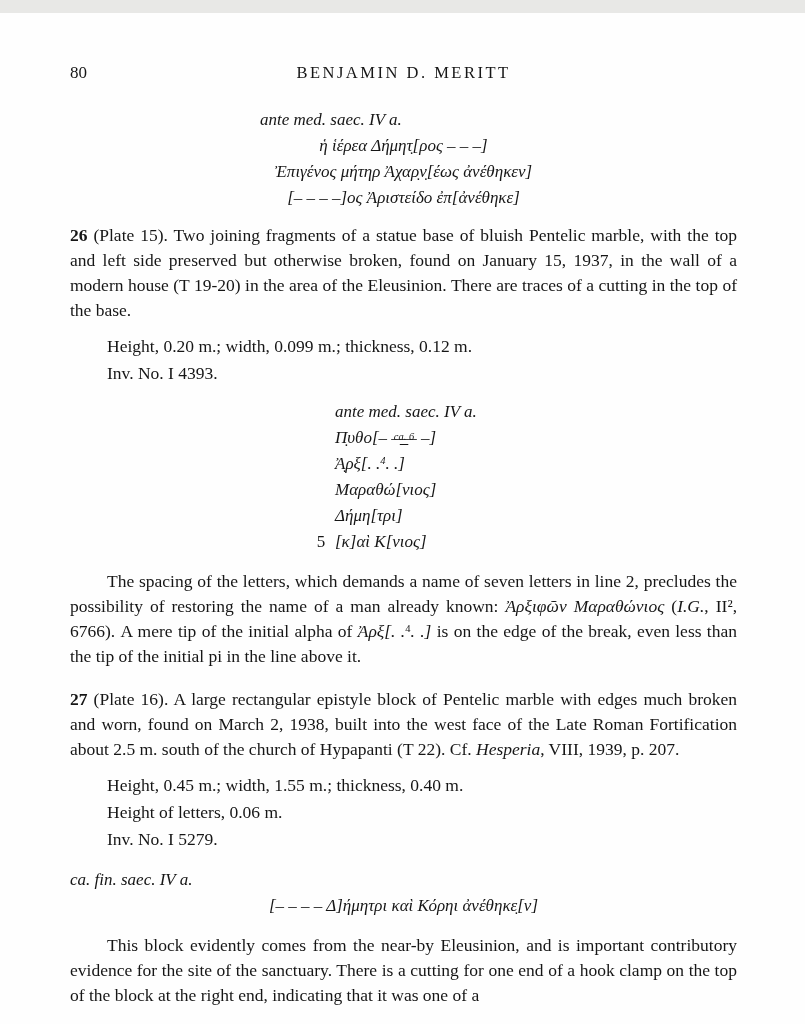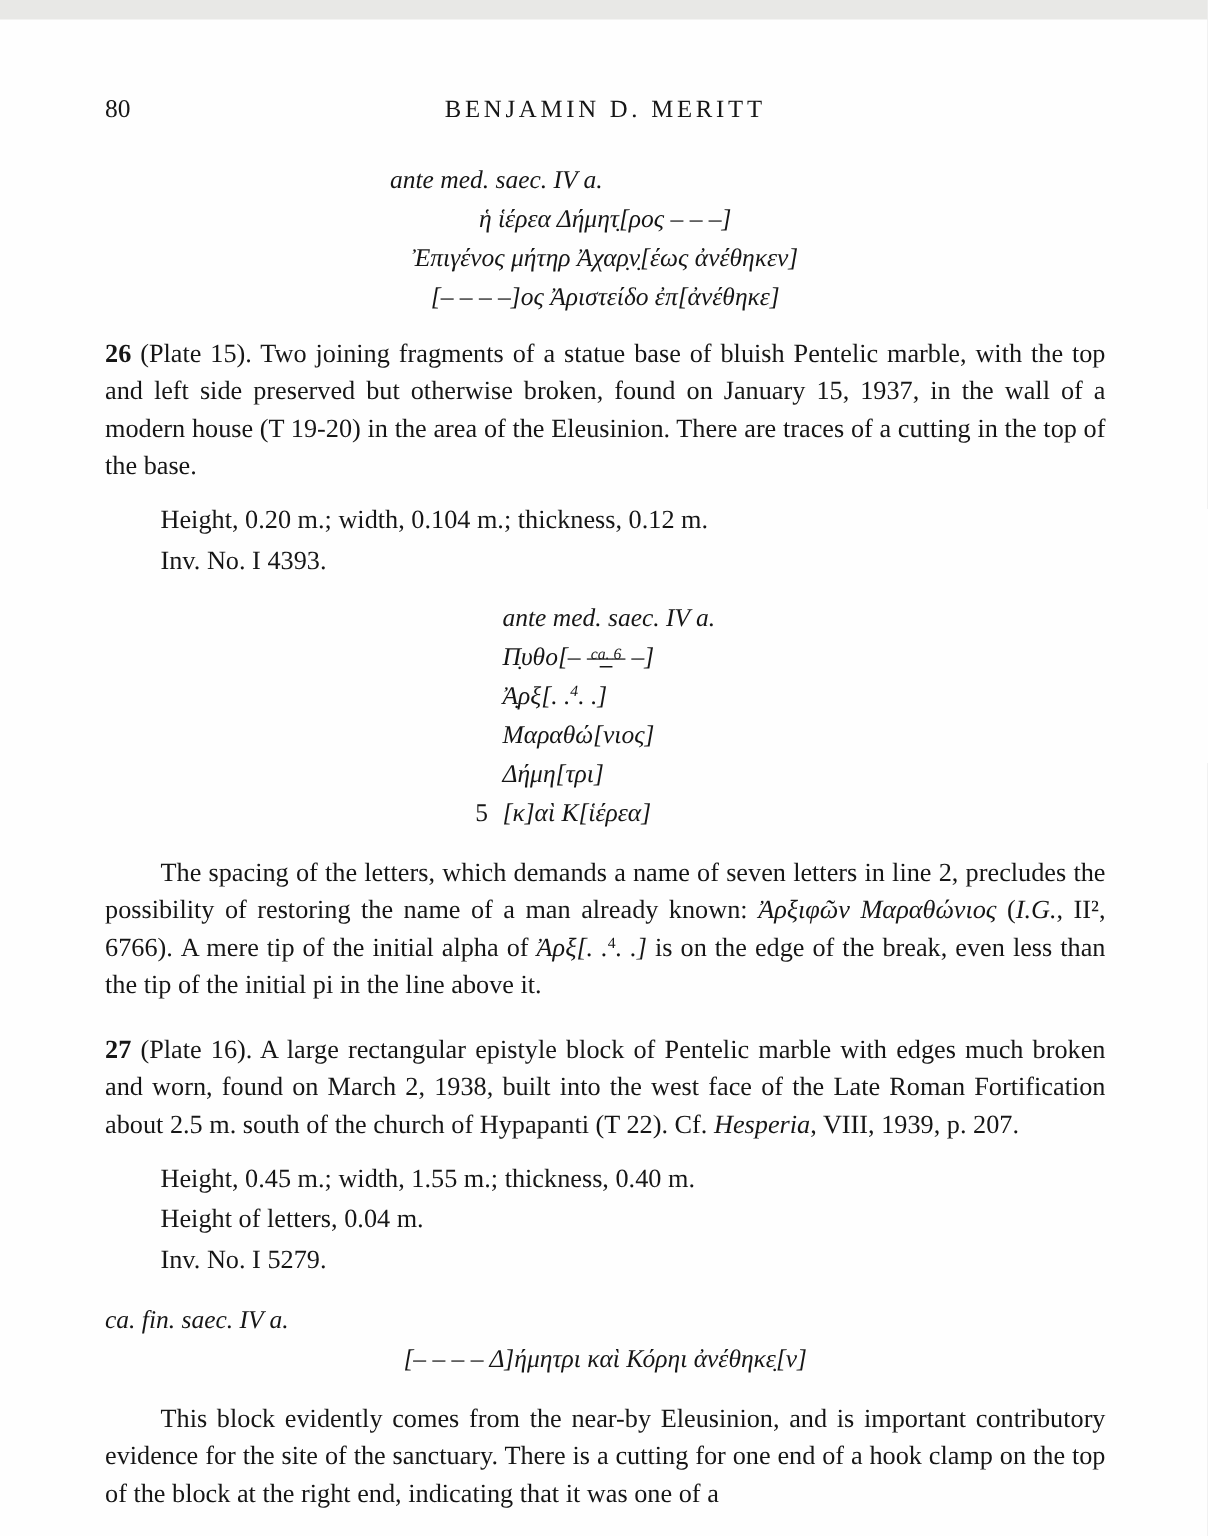--- a/index.html
+++ b/index.html
@@ -79,21 +79,21 @@
     <div class="glines">
       <div class="gline greek">ἡ ἱέρεα Δήμητ̣[ρος – – –]</div>
       <div class="gline greek">Ἐπιγένος μήτηρ Ἀχαρ̣ν̣[έως ἀνέθηκεν]</div>
       <div class="gline greek">[– – – –]ος Ἀριστείδο ἐπ[ἀνέθηκε]</div>
     </div>
   </div>
 
   <p class="body-para entry-para"><span class="entry-num">26</span><span><span> (Plate 15).  Two joining fragments of a statue base of bluish Pentelic marble, with the top and left side preserved but otherwise broken, found on January 15, 1937, in the wall of a modern house (T 19-20) in the area of the Eleusinion.  There are traces of a cutting in the top of the base.</span></span></p>
 
   <div class="measurements">
-    <div class="meas-line">Height, 0.20 m.; width, 0.104 m.; thickness, 0.12 m.</div>
+    <div class="meas-line">Height, 0.20 m.; width, 0.099 m.; thickness, 0.12 m.</div>
     <div class="meas-line">Inv. No. I 4393.</div>
   </div>
 
   <div class="insc-26">
     <div class="insc-date">ante med. saec. IV a.</div>
     <div class="insc-line">
       <span class="lnum"></span>
       <span class="greek"><span class="seg-g">Π̣υθο[– –</span><span class="over"><span class="over-label">ca. 6</span><span class="over-dash">–</span></span><span class="seg-g">– –]</span></span>
     </div>
     <div class="insc-line">
@@ -103,31 +103,31 @@
     <div class="insc-line">
       <span class="lnum"></span>
       <span class="greek"><span class="seg-g">Μαραθώ[νιος]</span></span>
     </div>
     <div class="insc-line">
       <span class="lnum"></span>
       <span class="greek"><span class="seg-g">Δήμη[τρι]</span></span>
     </div>
     <div class="insc-line">
       <span class="lnum">5</span>
-      <span class="greek"><span class="seg-g">[κ]αὶ Κ[ἱέρεα]</span></span>
+      <span class="greek"><span class="seg-g">[κ]αὶ Κ[νιος]</span></span>
     </div>
   </div>
 
   <p class="body-para indent mt-disc"><span>The spacing of the letters, which demands a name of seven letters in line 2, precludes the possibility of restoring the name of a man already known: </span><span class="seg-g">Ἀρξιφῶν Μαραθώνιος</span><span> (</span><span class="seg-i">I.G.</span><span>, II², 6766).  A mere tip of the initial alpha of </span><span class="seg-g">Ἀρξ[. .</span><sup>4</sup><span class="seg-g">. .]</span><span> is on the edge of the break, even less than the tip of the initial pi in the line above it.</span></p>
 
   <p class="body-para entry-para mt-entry"><span class="entry-num">27</span><span><span> (Plate 16).  A large rectangular epistyle block of Pentelic marble with edges much broken and worn, found on March 2, 1938, built into the west face of the Late Roman Fortification about 2.5 m. south of the church of Hypapanti (T 22).  Cf. </span><span class="seg-i">Hesperia</span><span>, VIII, 1939, p. 207.</span></span></p>
 
   <div class="measurements">
     <div class="meas-line">Height, 0.45 m.; width, 1.55 m.; thickness, 0.40 m.</div>
-    <div class="meas-line">Height of letters, 0.04 m.</div>
+    <div class="meas-line">Height of letters, 0.06 m.</div>
     <div class="meas-line">Inv. No. I 5279.</div>
   </div>
 
   <div class="date-27">ca. fin. saec. IV a.</div>
   <div class="line-27 greek">[– – – – Δ]ήμητρι καὶ Κόρηι ἀνέθηκε̣[ν]</div>
 
   <p class="body-para indent mt-disc">This block evidently comes from the near-by Eleusinion, and is important contributory evidence for the site of the sanctuary.  There is a cutting for one end of a hook clamp on the top of the block at the right end, indicating that it was one of a</p>
 
 </div>
 

